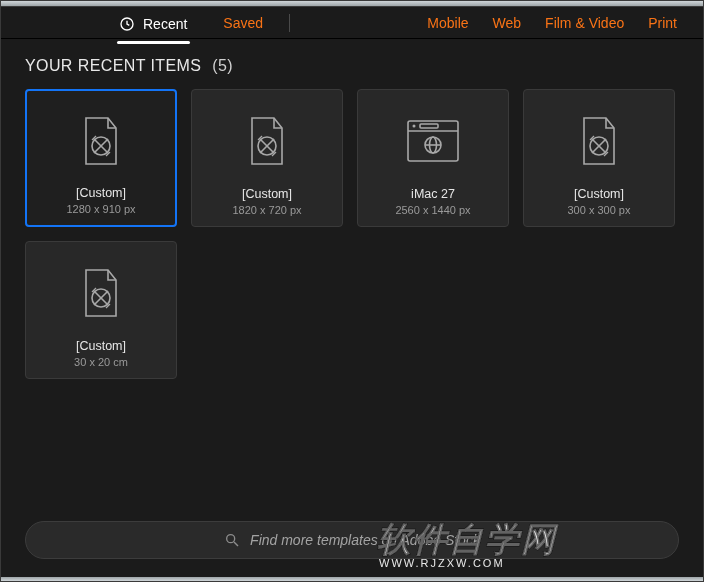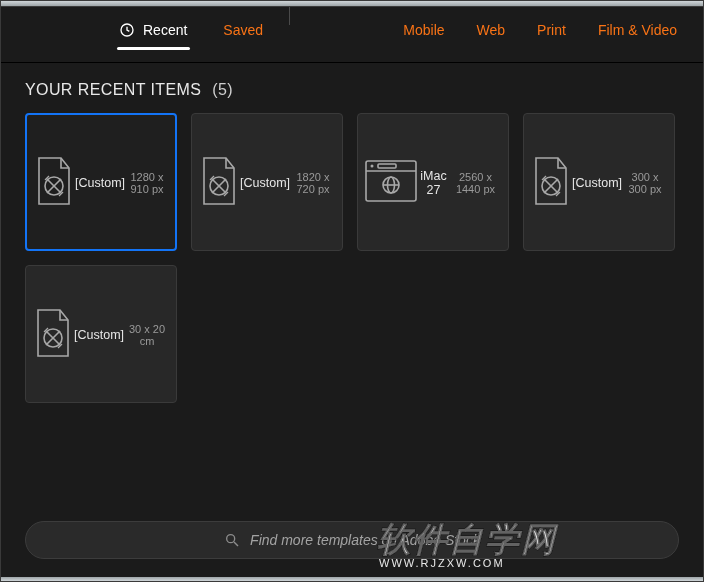--- a/index.html
+++ b/index.html
@@ -14,21 +14,22 @@
     position: relative;
   }
   
   .topframe {
     height: 6px;
     background: linear-gradient(#cfd5d8, #9ea5a8);
     border-bottom: 1px solid #3a3a3a;
   }
   .tabs {
     display: flex;
-    height: 56px;
+    align-items: center;
+    height: 32px;
     padding: 0 10px 0 0;
     border-bottom: 1px solid #000;
   }
   .tabs .spacer-left { width: 100px; flex: 0 0 auto; }
   .tab {
     color: #f97316;
     font-size: 14px;
     height: 46px;
     line-height: 46px;
     padding: 0 18px;
@@ -49,21 +50,21 @@
     margin-top: -6px;
   }
   .tab-sep {
     width: 1px;
     height: 18px;
     background: #4a4a4a;
     margin: 0 8px;
   }
   .tab-group-right {
     display: flex;
-    gap: 20px;
+    gap: 12px;
     margin-left: auto;
     padding-right: 10px;
   }
   .tab-group-right .tab { padding: 0 6px; }
   .clock-icon svg { display: block; }
 
   .section-header {
     padding: 18px 24px 10px 24px;
     font-size: 16px;
     letter-spacing: 0.4px;
@@ -77,20 +78,21 @@
     gap: 14px;
     padding: 4px 24px 24px 24px;
   }
   .card {
     width: 152px;
     height: 138px;
     background: #282828;
     border: 1px solid #3a3a3a;
     border-radius: 4px;
     display: flex;
+    flex-direction: column;
     align-items: center;
     justify-content: center;
     cursor: pointer;
     padding: 8px 6px 10px 6px;
   }
   .card.selected {
     border: 2px solid #1374f6;
     background: #1f1f1f;
   }
   .card .thumb {
@@ -189,24 +191,24 @@
   <div class="tab-sep"></div>
 
   <div class="tab-group-right">
     <div class="tab">
       <span>Mobile</span>
     </div>
     <div class="tab">
       <span>Web</span>
     </div>
     <div class="tab">
+      <span>Film &amp; Video</span>
+    </div>
+    <div class="tab">
       <span>Print</span>
-    </div>
-    <div class="tab">
-      <span>Film &amp; Video</span>
     </div>
   </div>
 </div>
 
 <div class="section-header">
   <span>YOUR RECENT ITEMS</span>
   <span class="count">(5)</span>
 </div>
 
 <div class="grid" id="grid">

